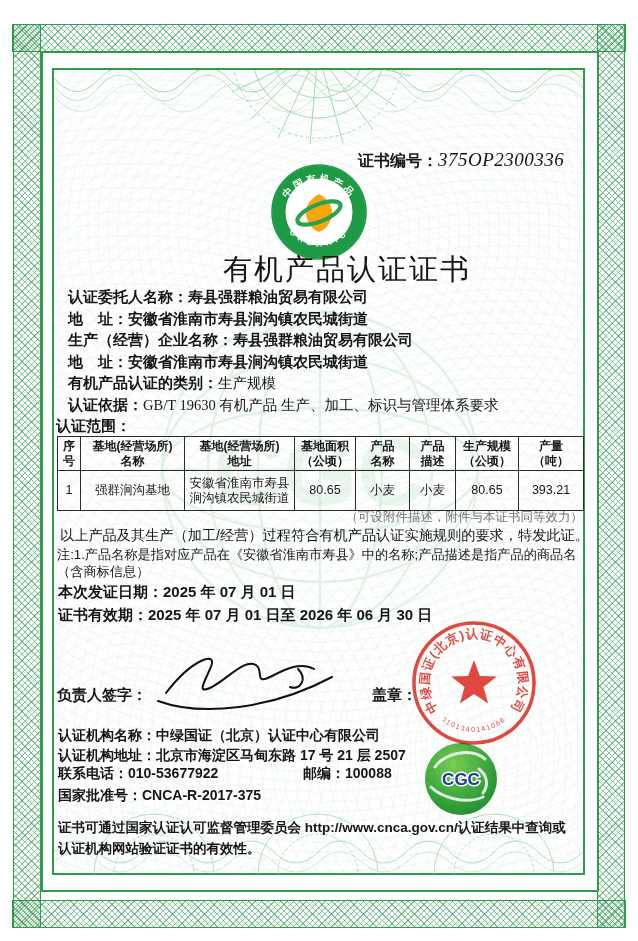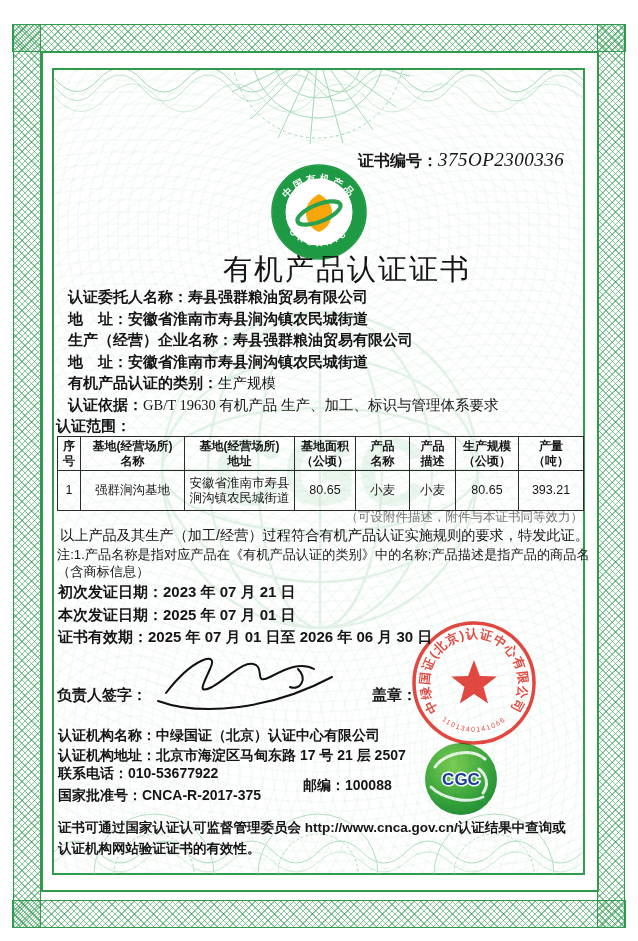--- a/index.html
+++ b/index.html
@@ -42,21 +42,21 @@
          font-size:12.5px;color:#737373;}
   .para{position:absolute;white-space:nowrap;font-weight:normal;text-align:right;}
   .conf{left:60px;top:526px;font-size:14.2px;}
   .n1{left:57px;top:546px;font-size:13.2px;}
   .n2{left:57px;top:563px;font-size:13.2px;}
   .dates{position:absolute;left:58px;top:581px;}
   .dline{height:22.5px;line-height:22.5px;font-size:15px;font-weight:bold;white-space:nowrap;}
   .siglabel{position:absolute;left:57px;top:686px;font-size:15px;font-weight:bold;}
   .seallabel{position:absolute;left:372px;top:686px;font-size:15px;font-weight:bold;}
   .orgline{position:absolute;left:58px;font-size:14px;font-weight:bold;white-space:nowrap;}
-  .zip{position:absolute;left:245px;top:12px;}
+  .zip{position:absolute;left:245px;top:0;}
   .footer{position:absolute;left:58px;font-size:13.5px;font-weight:bold;white-space:nowrap;}
   svg text{font-family:"Liberation Sans",sans-serif;}
 </style>
 </head>
 <body>
 
 <div class="page">
 
   <div class="lat t"></div>
   <div class="lat b"></div>
@@ -202,25 +202,24 @@
       <td class="dcell">小麦</td>
       <td class="dcell">小麦</td>
       <td class="dcell">80.65</td>
       <td class="dcell">393.21</td>
     </tr>
   </tbody>
     </table>
   <div class="tnote">（可设附件描述，附件与本证书同等效力）</div>
 
   <div class="para conf">以上产品及其生产（加工/经营）过程符合有机产品认证实施规则的要求，特发此证。</div>
-  <div class="para n1">注:1.产品名称是指对应产品在《有机产品认证的类别》中的名称;产品描述是指产品的商品名</div>
+  <div class="para n1">注:1.产品名称是指对应产品在《安徽省淮南市寿县》中的名称;产品描述是指产品的商品名</div>
   <div class="para n2">（含商标信息）</div>
 
   <div class="dates">
-    <div class="dline"><span>初次发证日期：</span><span>2023 年 07 月 21 日</span></div>
     <div class="dline"><span>本次发证日期：</span><span>2025 年 07 月 01 日</span></div>
     <div class="dline"><span>证书有效期：</span><span>2025 年 07 月 01 日至 2026 年 06 月 30 日</span></div>
   </div>
 
   <div class="siglabel">负责人签字：</div>
   <svg class="deco" style="left:150px;top:643px" width="200" height="70" viewBox="0 0 200 70">
     <g fill="none" stroke="#111" stroke-width="2" stroke-linecap="round">
       <path d="M16,50 C42,16 70,6 60,26 C54,40 46,52 62,44 C80,34 94,16 106,22 C114,27 104,42 120,34 C134,27 150,18 164,26"></path>
       <path d="M8,58 C52,74 122,66 182,34"></path>
       <path d="M148,26 C158,36 150,48 140,44"></path>

